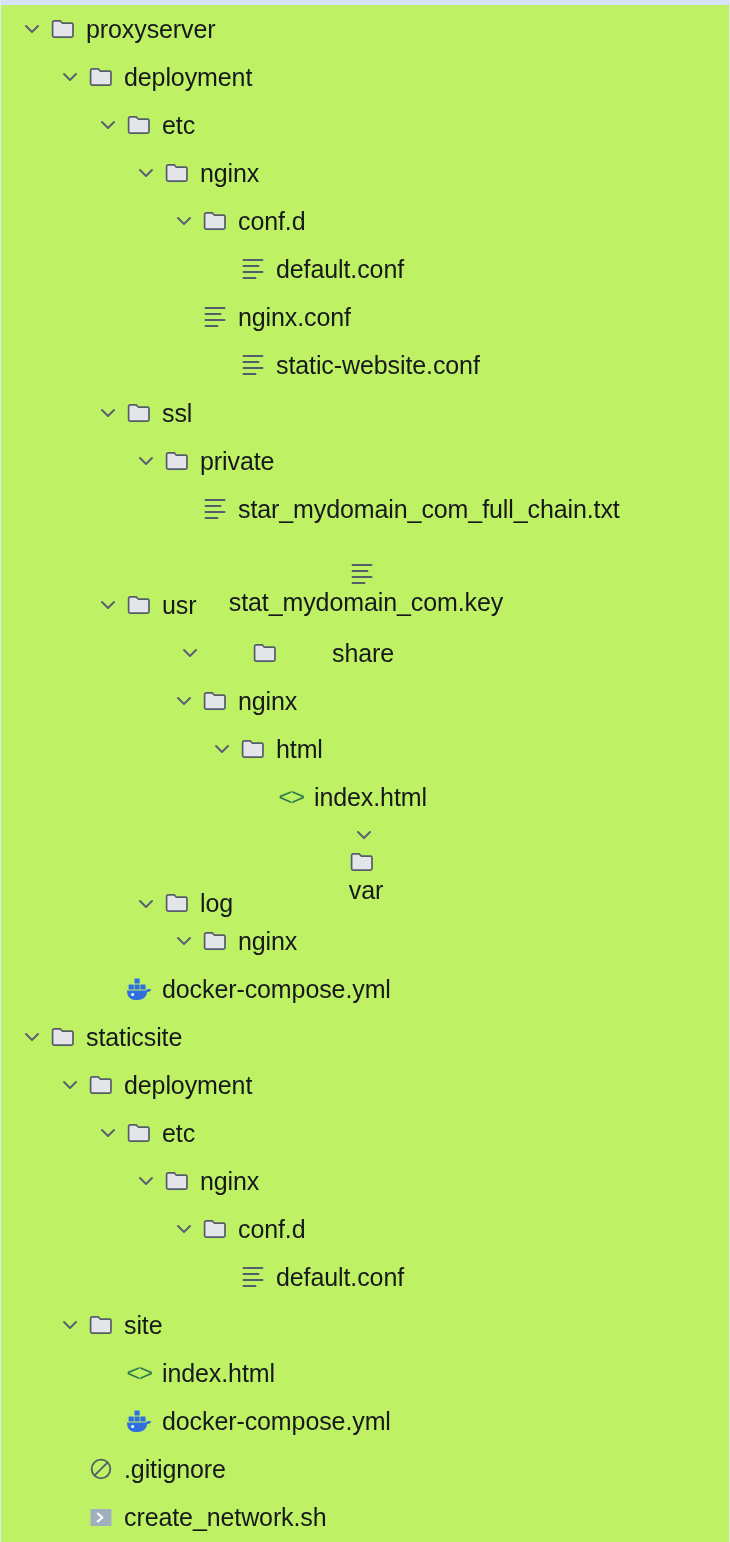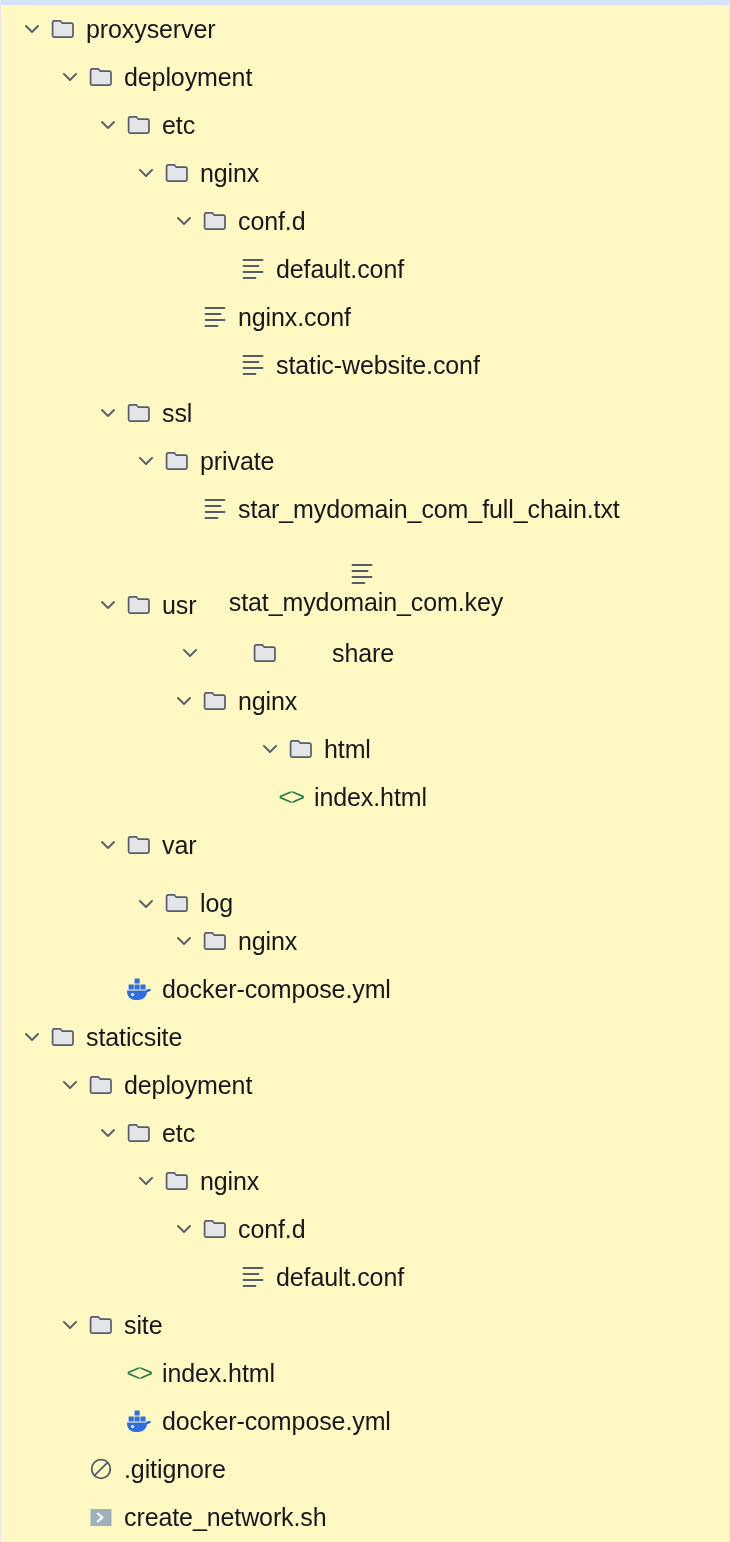--- a/index.html
+++ b/index.html
@@ -11,21 +11,21 @@
     height: 1542px;
     background: #f4f6f8;
     font-family: "Liberation Sans", sans-serif;
     overflow: hidden;
   }
 
   #tree-panel {
     position: relative;
     width: 730px;
     height: 1542px;
-    background: #fef9c3;
+    background: #bef264;
     border-left: 1px solid #e4e8ee;
     border-right: 1px solid #e4e8ee;
     box-sizing: border-box;
     overflow: hidden;
   }
 
   #top-strip {
     position: absolute;
     top: 0; left: 0;
     width: 730px;
@@ -296,21 +296,21 @@
             <path d="M4 9 L10 15 L16 9" fill="none" stroke="#5b6170" stroke-width="2" stroke-linecap="round" stroke-linejoin="round"></path>
           </svg>
         </span>
         <span class="node-icon">
           <svg width="24" height="23" viewBox="0 0 24 23">
             <path d="M1.6 4.4 A1.6 1.6 0 0 1 3.2 2.8 H9.2 L11.4 5.2 H20.4 A1.6 1.6 0 0 1 22 6.8 V17.6 A1.6 1.6 0 0 1 20.4 19.2 H3.2 A1.6 1.6 0 0 1 1.6 17.6 Z" fill="#e3e5e9" stroke="#555c6b" stroke-width="1.7" stroke-linejoin="round"></path>
           </svg>
         </span>
         <span class="node-label">nginx</span>
       </div>
-      <div class="tree-row" style="height: 48px; padding-left: 48px;">
+      <div class="tree-row" style="height: 48px;">
         <span class="indent" style="width: 208px;"></span>
         <span class="twisty">
           <svg width="20" height="24" viewBox="0 0 20 24">
             <path d="M4 9 L10 15 L16 9" fill="none" stroke="#5b6170" stroke-width="2" stroke-linecap="round" stroke-linejoin="round"></path>
           </svg>
         </span>
         <span class="node-icon">
           <svg width="24" height="23" viewBox="0 0 24 23">
             <path d="M1.6 4.4 A1.6 1.6 0 0 1 3.2 2.8 H9.2 L11.4 5.2 H20.4 A1.6 1.6 0 0 1 22 6.8 V17.6 A1.6 1.6 0 0 1 20.4 19.2 H3.2 A1.6 1.6 0 0 1 1.6 17.6 Z" fill="#e3e5e9" stroke="#555c6b" stroke-width="1.7" stroke-linejoin="round"></path>
           </svg>
@@ -318,21 +318,21 @@
         <span class="node-label">html</span>
       </div>
       <div class="tree-row" style="height: 48px;">
         <span class="indent" style="width: 246px;"></span>
         <span class="twisty empty"></span>
         <span class="node-icon">
           <span class="code-glyph">&lt;&gt;</span>
         </span>
         <span class="node-label">index.html</span>
       </div>
-      <div class="tree-row" style="height: 48px;">
+      <div class="tree-row" style="height: 48px; flex-direction: column;">
         <span class="indent" style="width: 94px;"></span>
         <span class="twisty">
           <svg width="20" height="24" viewBox="0 0 20 24">
             <path d="M4 9 L10 15 L16 9" fill="none" stroke="#5b6170" stroke-width="2" stroke-linecap="round" stroke-linejoin="round"></path>
           </svg>
         </span>
         <span class="node-icon">
           <svg width="24" height="23" viewBox="0 0 24 23">
             <path d="M1.6 4.4 A1.6 1.6 0 0 1 3.2 2.8 H9.2 L11.4 5.2 H20.4 A1.6 1.6 0 0 1 22 6.8 V17.6 A1.6 1.6 0 0 1 20.4 19.2 H3.2 A1.6 1.6 0 0 1 1.6 17.6 Z" fill="#e3e5e9" stroke="#555c6b" stroke-width="1.7" stroke-linejoin="round"></path>
           </svg>

